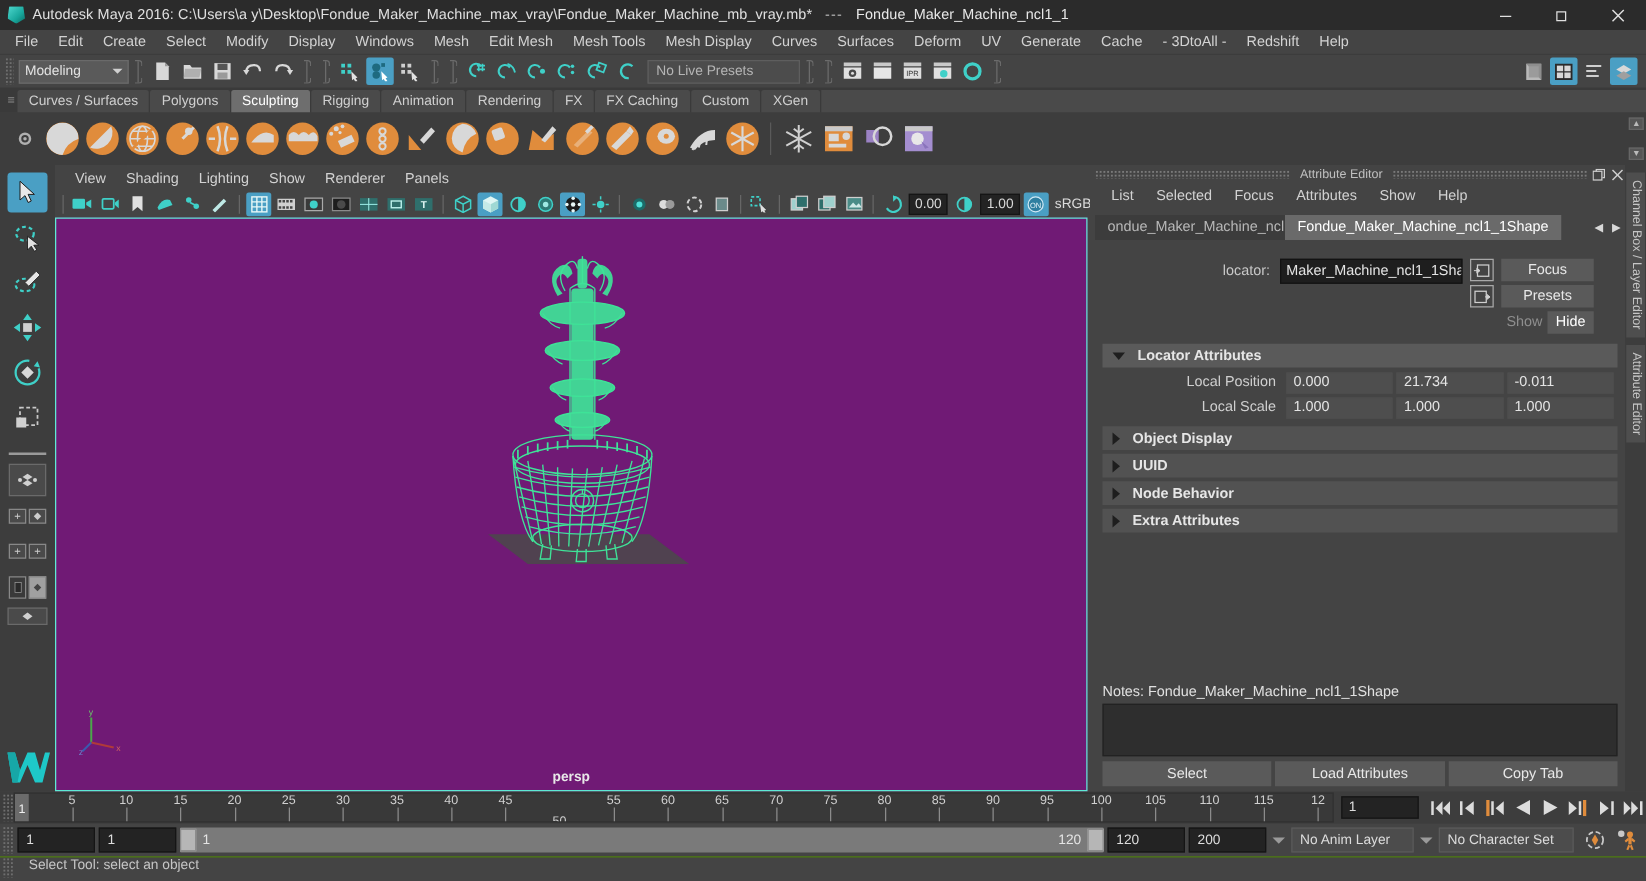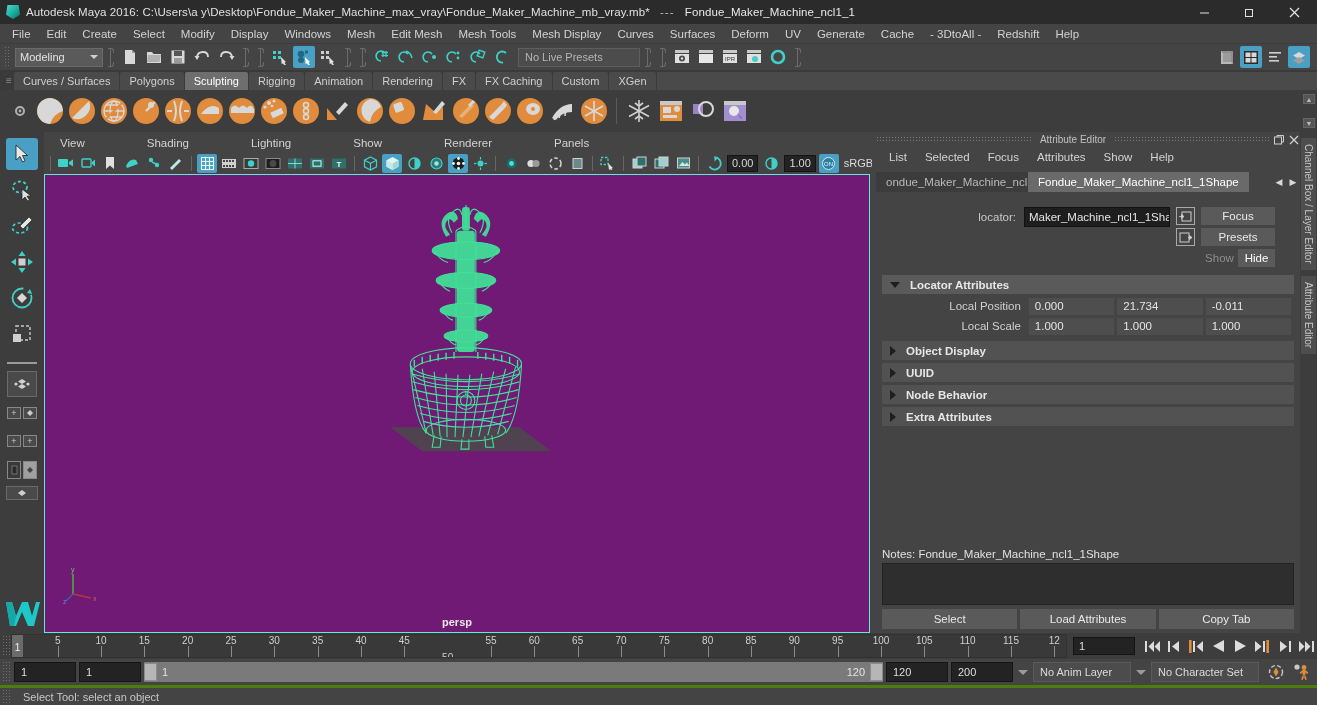--- a/index.html
+++ b/index.html
@@ -150,21 +150,20 @@
   }
 
   
   .viewport-wrap {
     flex: 1 1 auto; display: flex; flex-direction: column; min-width: 0; background: #444;
     padding: 2px 2px 0 0;
   }
   .vp-menubar {
     height: 18px; background: #444444; display: flex; align-items: center; flex: 0 0 18px;
     padding-left: 8px;
-    gap: 46px;
   }
   .vp-menu {
     padding: 0 8px; height: 18px; line-height: 18px; font-size: 11.5px; color: #d2d2d2;
   }
   .vp-toolbar {
     height: 22px; background: #444444; display: flex; align-items: center; flex: 0 0 22px;
     padding-left: 2px;
   }
   .vpb {
     width: 20px; height: 19px; display: flex; align-items: center; justify-content: center;
@@ -360,22 +359,22 @@
     flex: 1 1 auto; height: 20px; background: #2e2e2e; border: 1px solid #242424;
     margin: 0 2px 0 6px;
   }
   .mel-icon {
     width: 20px; height: 20px; border: 1px solid #8a8a8a; display:flex;
     align-items:center; justify-content:center; margin-right: 3px;
   }
 
   
   .statusbar {
-    height: 20px; background: #444444; display: flex; align-items: center; flex: 0 0 20px;
-    padding-left: 2px; border-top: 3px solid #4d7c0f;
+    height: 20px; background: #444444; display: flex; flex: 0 0 20px;
+    padding-left: 2px; border-top: 1px solid #4d7c0f;
   }
   .status-text { font-size: 11px; color: #c6c6c6; padding-left: 12px; }
 </style>
 </head>
 <body>
 
 <div class="app">
 
   <div class="titlebar">
     <div class="title-logo"></div>

